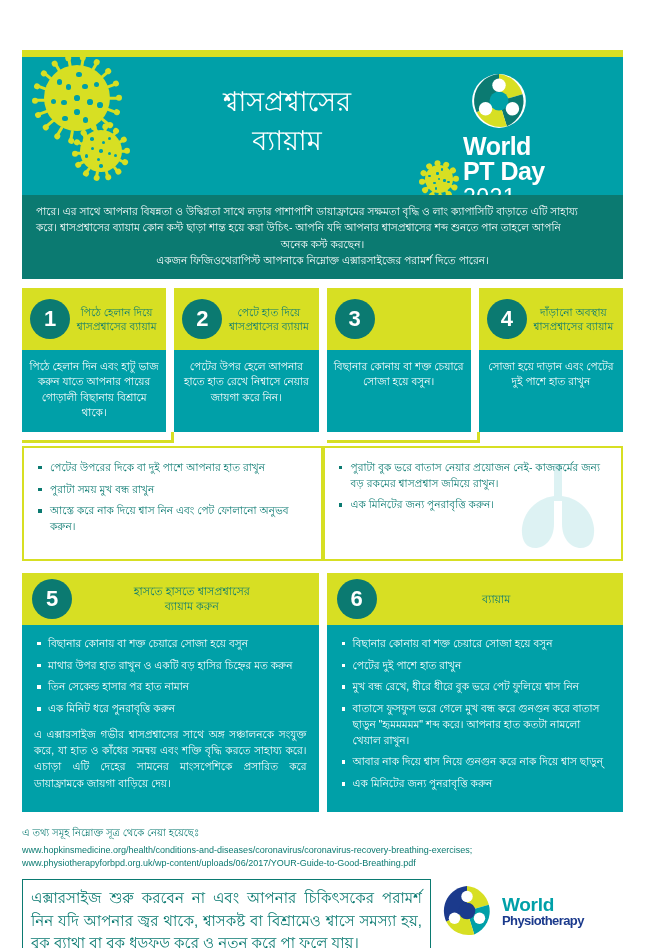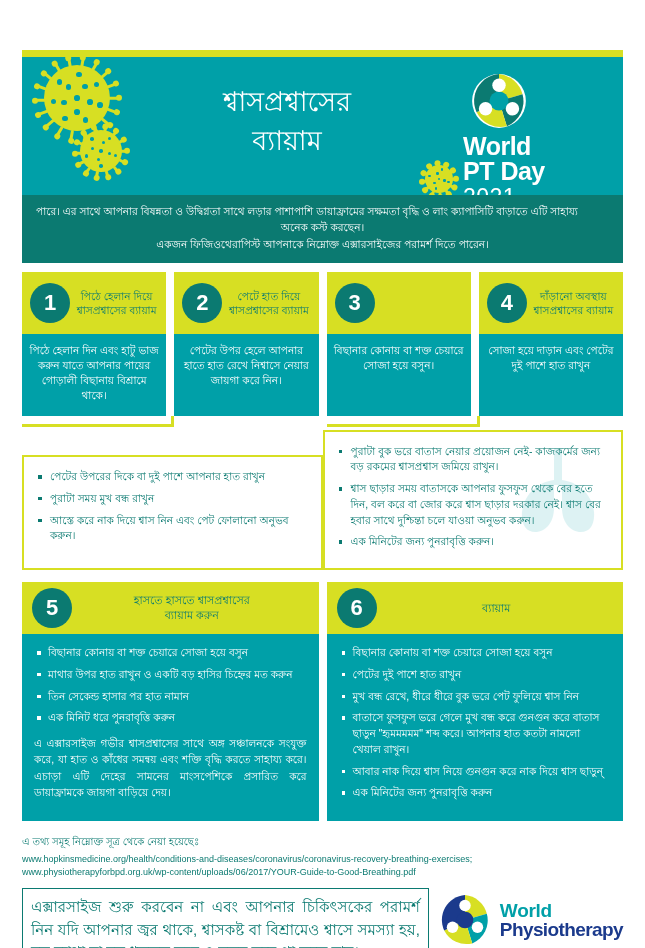--- a/index.html
+++ b/index.html
@@ -270,21 +270,21 @@
   .disclaimer p + p { margin-top: 6px; }
 
   .wp-logo {
     flex: 0 0 182px;
     padding-top: 6px;
   }
   .wp-row { display: flex; align-items: center; gap: 9px; }
   .wp-mark { width: 52px; height: 52px; flex: 0 0 52px; }
   .wp-name { line-height: 1.02; }
   .wp-n1 { color: #00a0a8; font-size: 19px; font-weight: bold; letter-spacing: -0.3px; }
-  .wp-n2 { color: #1b3a8c; font-size: 19px; font-weight: bold; letter-spacing: -0.6px; text-align: right; }
+  .wp-n2 { color: #1b3a8c; font-size: 13px; font-weight: bold; letter-spacing: -0.6px; text-align: right; }
 </style>
 </head>
 <body>
 
 <div class="page">
 
   <div class="header">
 
     <div class="virus" id="virus-big">
       <div class="body"></div>
@@ -393,20 +393,21 @@
       <div class="wptd-text">
         <div class="wptd-l1">World</div>
         <div class="wptd-l2">PT Day</div>
         <div class="wptd-l3">2021</div>
       </div>
     </div>
   </div>
 
   <div class="intro">
     <span class="ln">পারে। এর সাথে আপনার বিষন্নতা ও উদ্বিগ্নতা সাথে লড়ার পাশাপাশি ডায়াফ্রামের সক্ষমতা বৃদ্ধি ও লাং ক্যাপাসিটি বাড়াতে এটি সাহায্য</span>
+    <span class="ln">করে।  শ্বাসপ্রশ্বাসের ব্যায়াম কোন কস্ট ছাড়া শান্ত হয়ে করা উচিৎ- আপনি যদি আপনার  শ্বাসপ্রশ্বাসের শব্দ শুনতে পান তাহলে আপনি</span>
     <span class="ln ctr">অনেক কস্ট করছেন।</span>
     <span class="ln ctr">একজন ফিজিওথেরাপিস্ট আপনাকে নিম্নোক্ত এক্সারসাইজের পরামর্শ দিতে পারেন।</span>
   </div>
 
   <div class="cards4">
 
     <div class="card">
       <div class="card-head">
         <div class="badge">1</div>
         <div class="card-title">পিঠে হেলান দিয়ে শ্বাসপ্রশ্বাসের ব্যায়াম</div>
@@ -458,21 +459,20 @@
     <div class="bullet-panel">
       <div class="lungs">
         <svg viewBox="0 0 100 100" width="110" height="100">
           <path d="M48 8 L48 45 M52 8 L52 45" stroke="#00a0a8" stroke-width="4" fill="none"></path>
           <path d="M46 40 C30 42 16 54 14 72 C13 84 18 92 27 92 C38 92 46 82 46 68 Z" fill="#00a0a8"></path>
           <path d="M54 40 C70 42 84 54 86 72 C87 84 82 92 73 92 C62 92 54 82 54 68 Z" fill="#00a0a8"></path>
         </svg>
       </div>
       <ul class="blist">
         <li>পুরাটা বুক ভরে বাতাস নেয়ার প্রয়োজন নেই- কাজকর্মের জন্য বড় রকমের  শ্বাসপ্রশ্বাস জমিয়ে রাখুন।</li>
-        <li>শ্বাস ছাড়ার সময় বাতাসকে আপনার ফুসফুস থেকে বের হতে দিন, বল করে বা জোর করে শ্বাস ছাড়ার দরকার নেই। শ্বাস বের হবার সাথে দুশ্চিন্তা চলে যাওয়া অনুভব করুন।</li>
         <li>এক মিনিটের জন্য পুনরাবৃত্তি করুন।</li>
       </ul>
     </div>
   </div>
 
   <div class="cards2">
 
     <div class="bigcard">
       <div class="card-head">
         <div class="badge">5</div>

